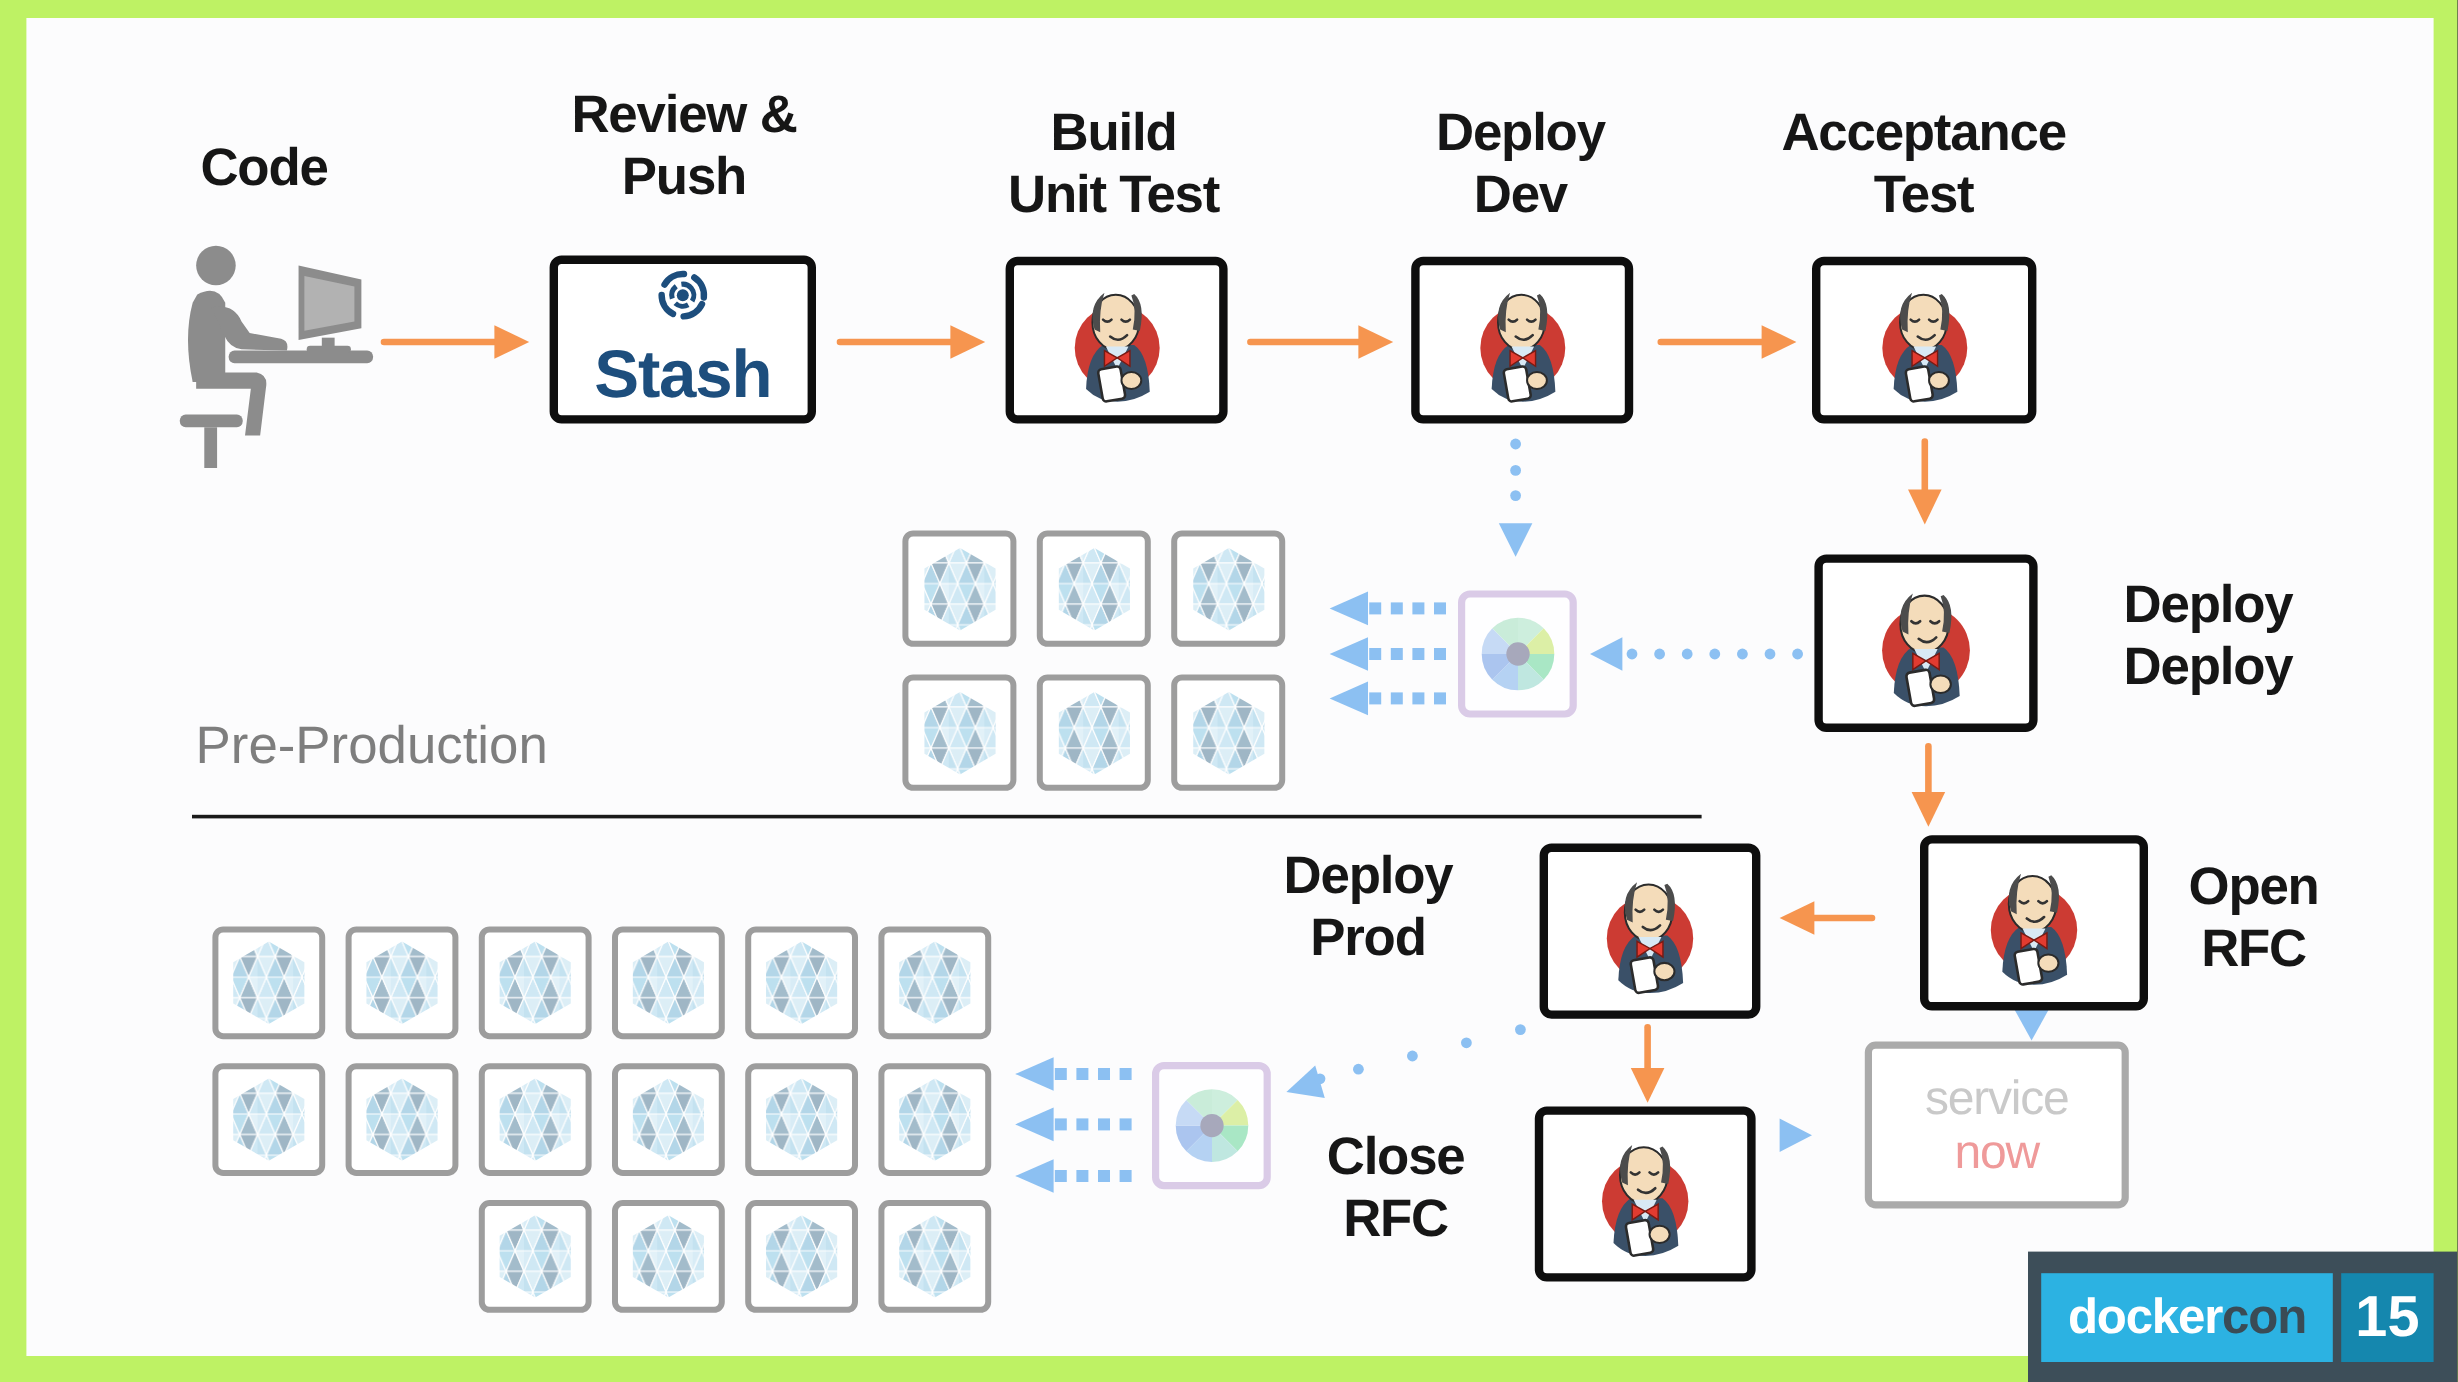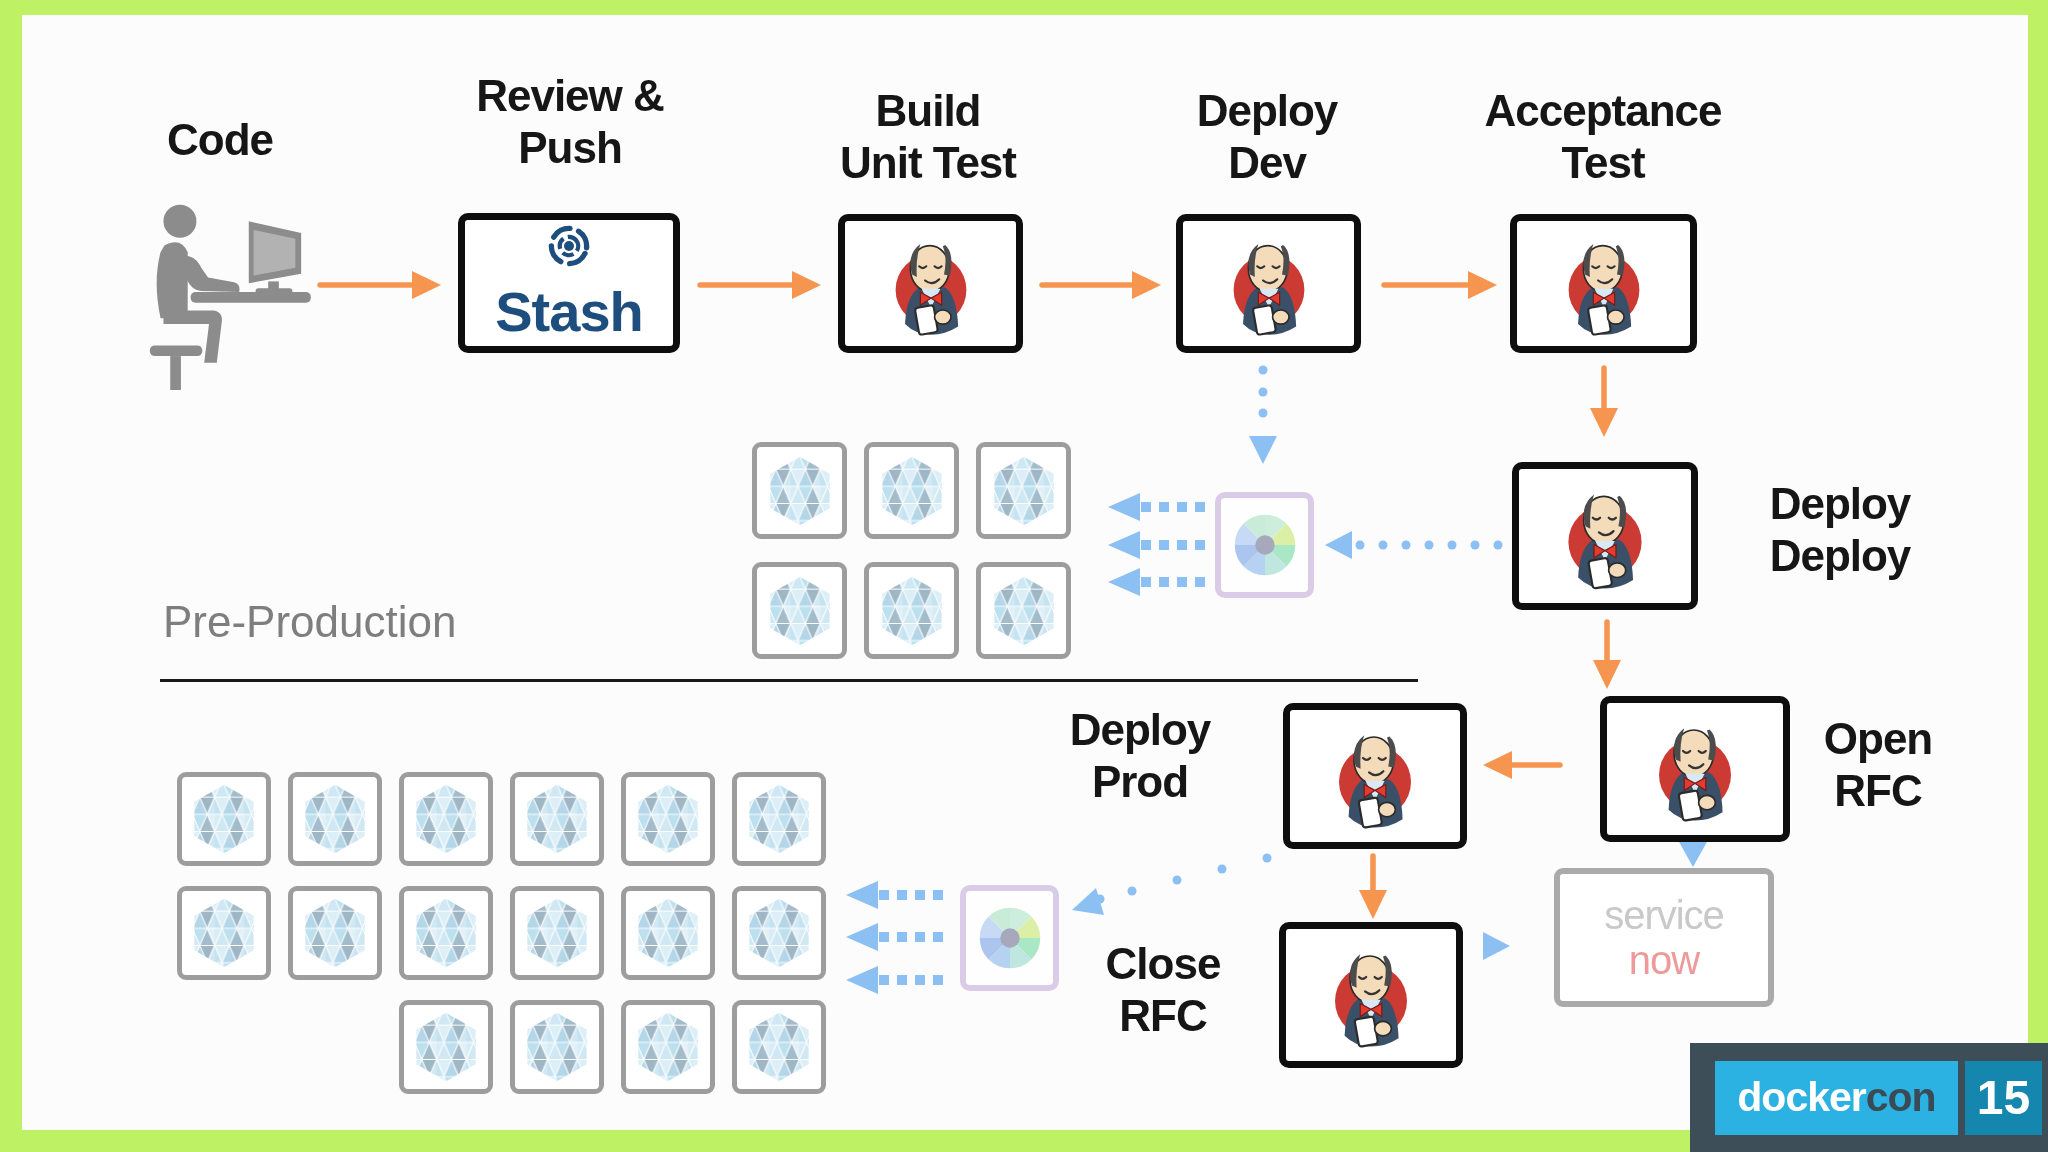--- a/index.html
+++ b/index.html
@@ -51,21 +51,21 @@
   .cell svg { width:78px; height:78px; }
   
   .stash-text { font-size:56px; font-weight:bold; color:#1d4e7d; letter-spacing:-1px; }
   
   .sn-text { font-size:40px; letter-spacing:-1px; }
   .sn-gray { color:#c9c9c9; }
   .sn-pink { color:#ef9a9a; }
   
   .footer-backdrop {
     position:absolute; right:0; bottom:0; width:358px; height:109px;
-    background:#3d4e59; display:flex; align-items:center; gap:7px; padding-left:25px;
+    background:#3d4e59; display:flex; align-items:center; gap:7px; padding-left:11px;
     box-sizing:border-box;
   }
   .dockercon-box {
     width:243px; height:74px; background:#2cb2e2; display:flex;
     align-items:center; justify-content:center;
     font-size:41px; font-weight:bold; letter-spacing:-1px;
   }
   .dockercon-box .lt { color:#ffffff; }
   .dockercon-box .dk { color:#3a4b55; }
   .badge-box {

